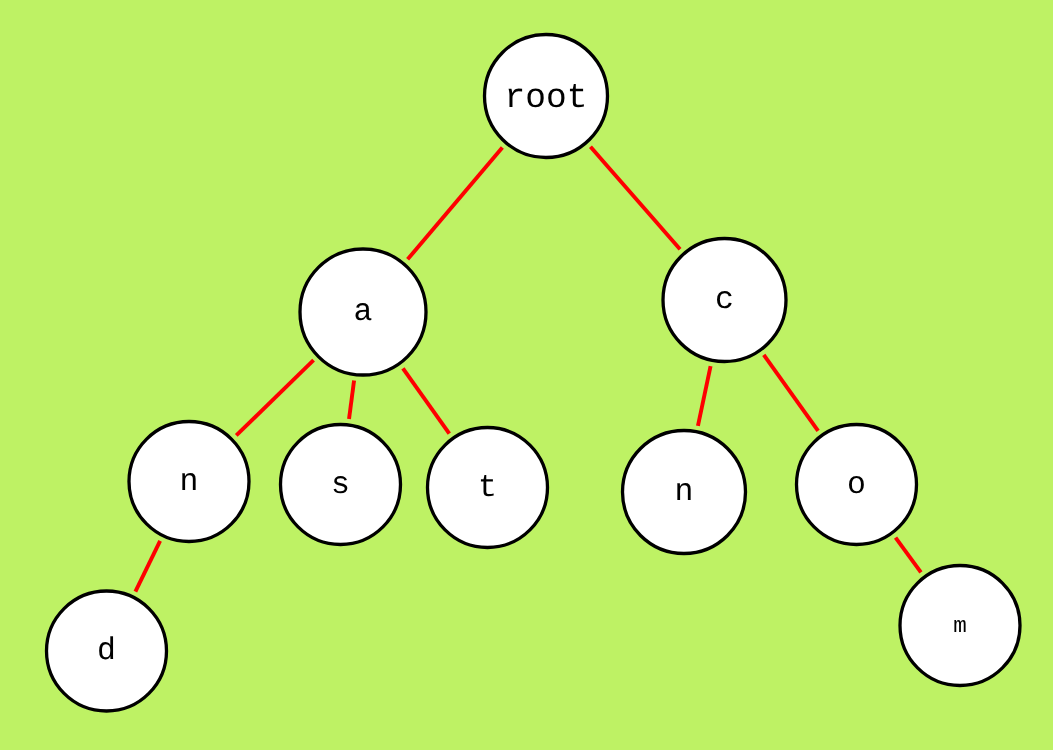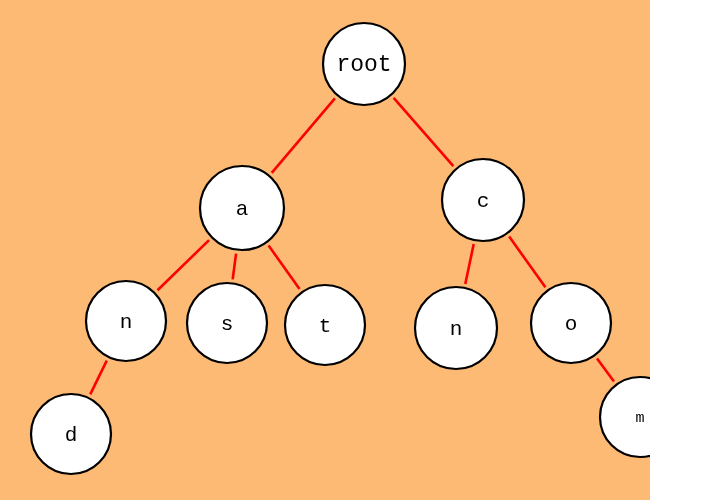--- a/index.html
+++ b/index.html
@@ -2,23 +2,23 @@
 <html><head>
 <meta charset="utf-8">
 <style>
   html, body {
     margin: 0;
     padding: 0;
     background: #ffffff;
   }
   #canvas {
     position: relative;
-    width: 650px;
+    width: 702px;
     height: 500px;
-    background: #fdba74;
+    background: #bef264;
     overflow: hidden;
     font-family: "Liberation Mono", "DejaVu Sans Mono", monospace;
   }
   svg#tree-svg {
     position: absolute;
     left: 0;
     top: 0;
     width: 702px;
     height: 500px;
     display: block;

